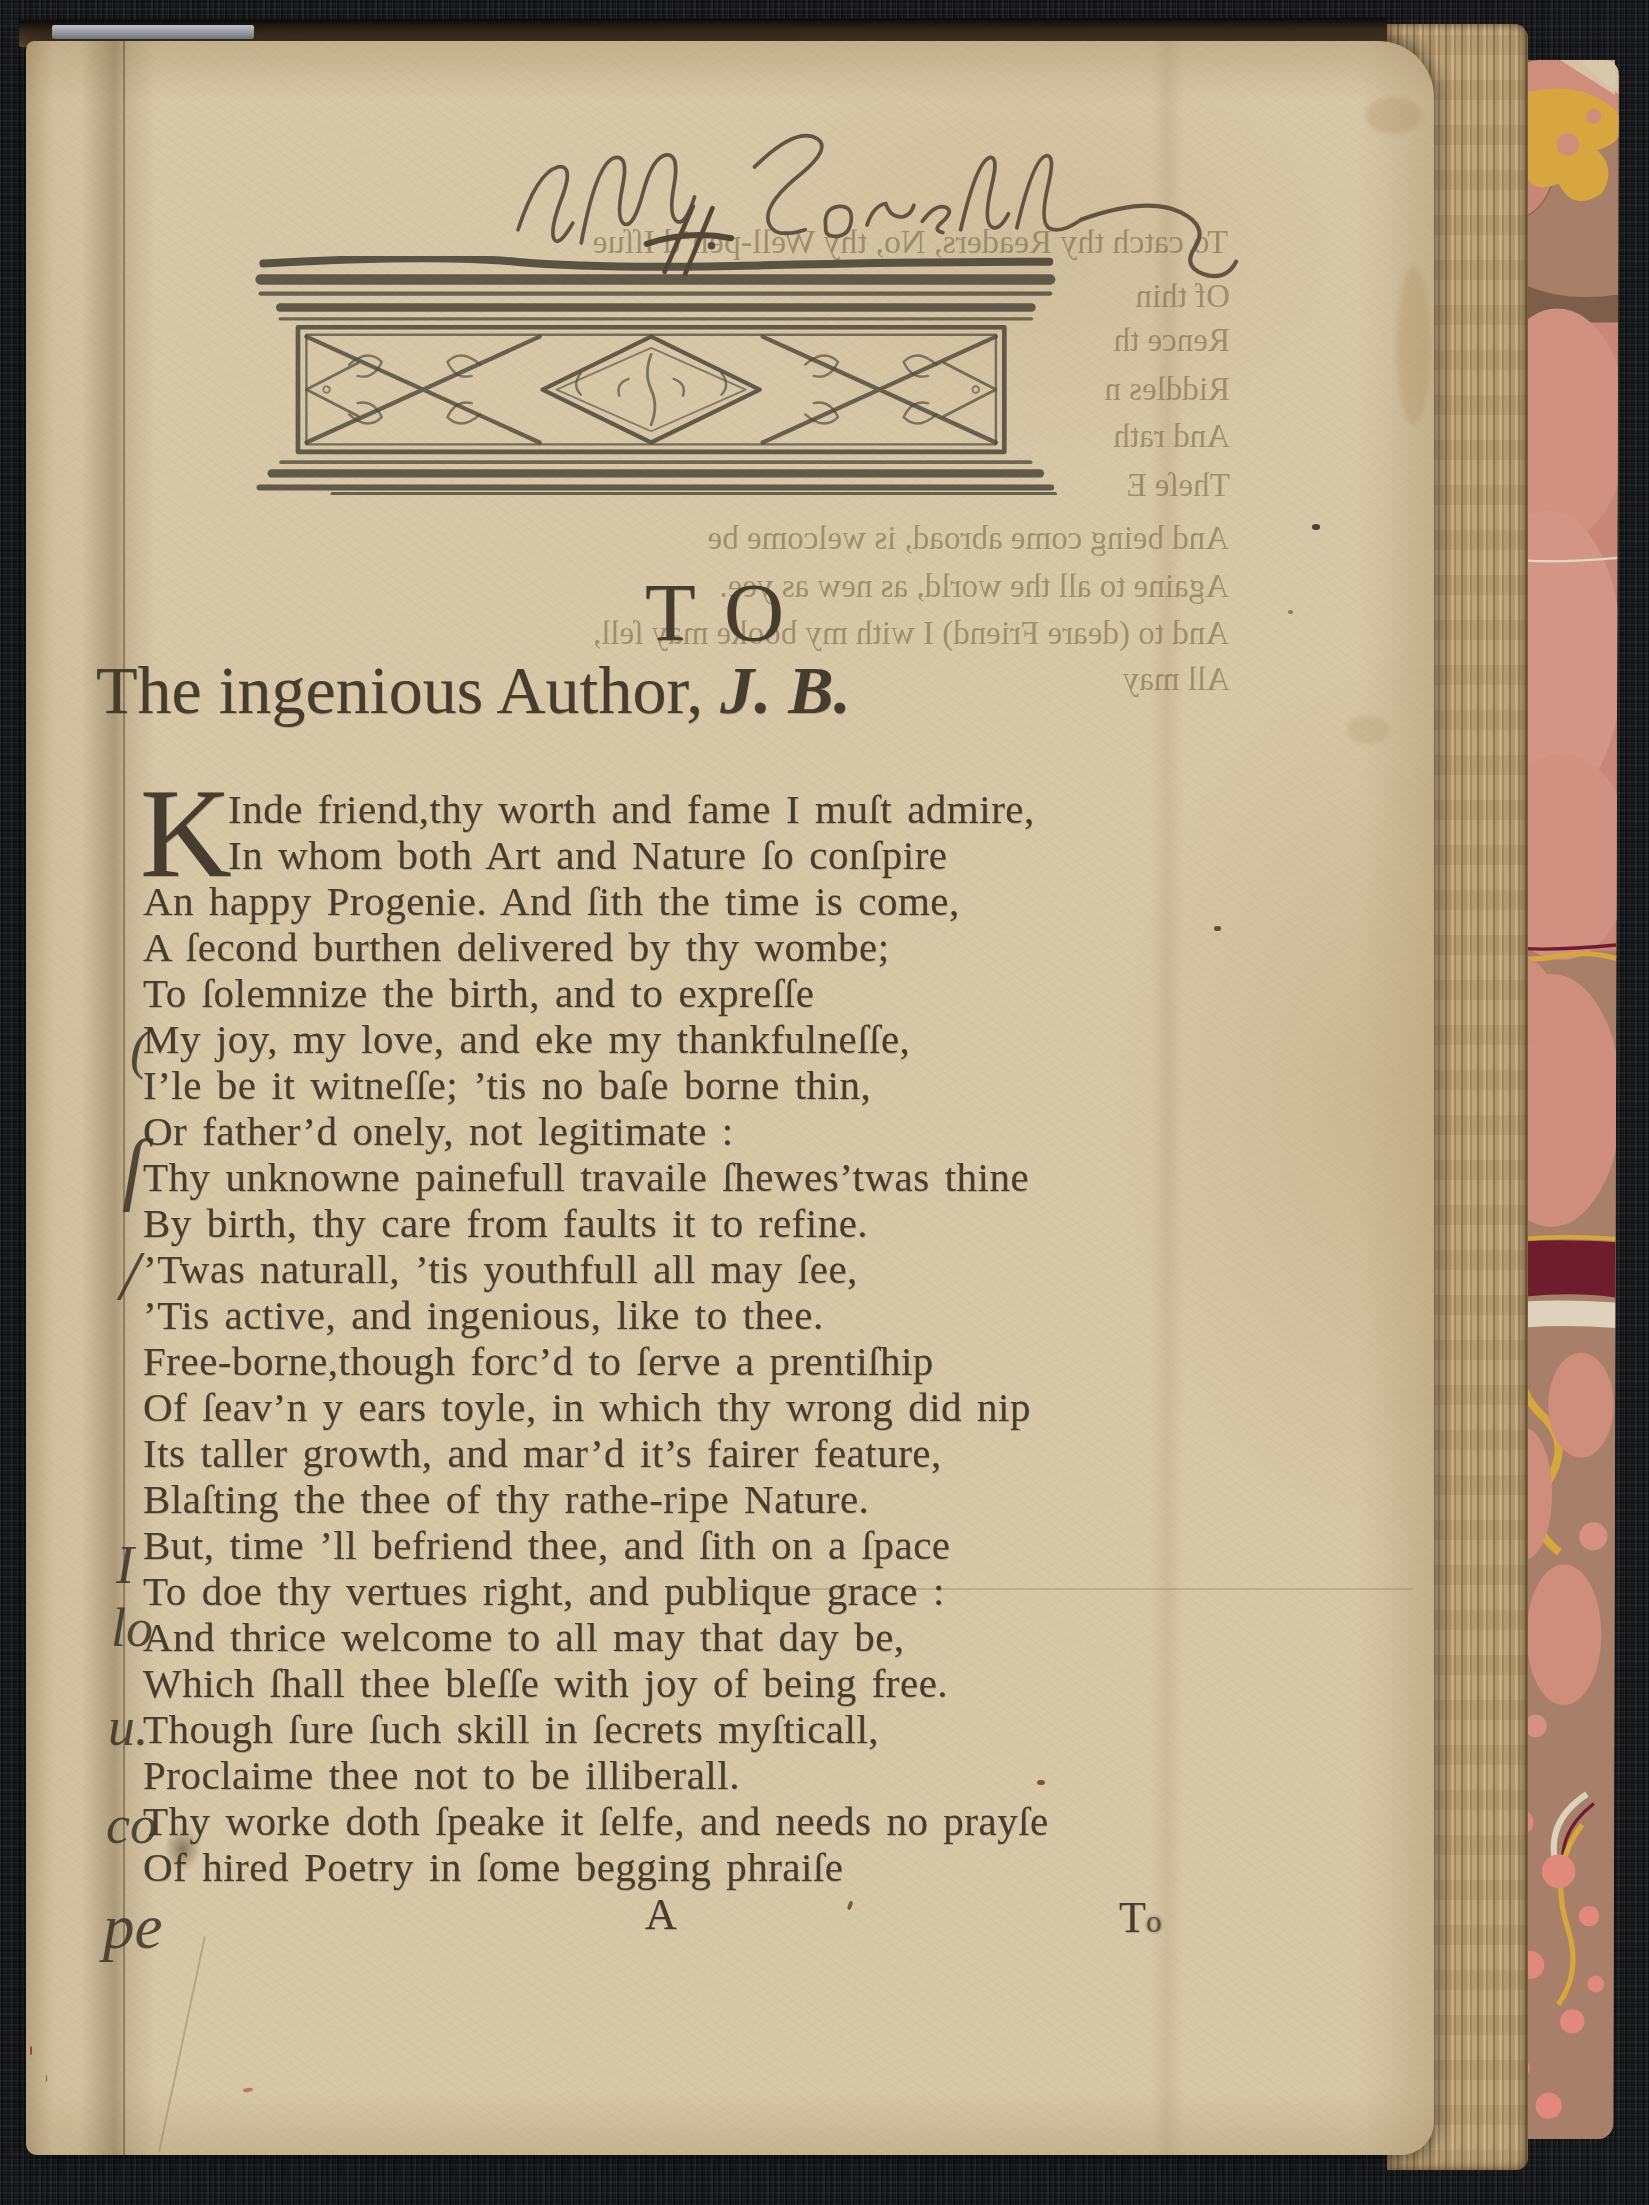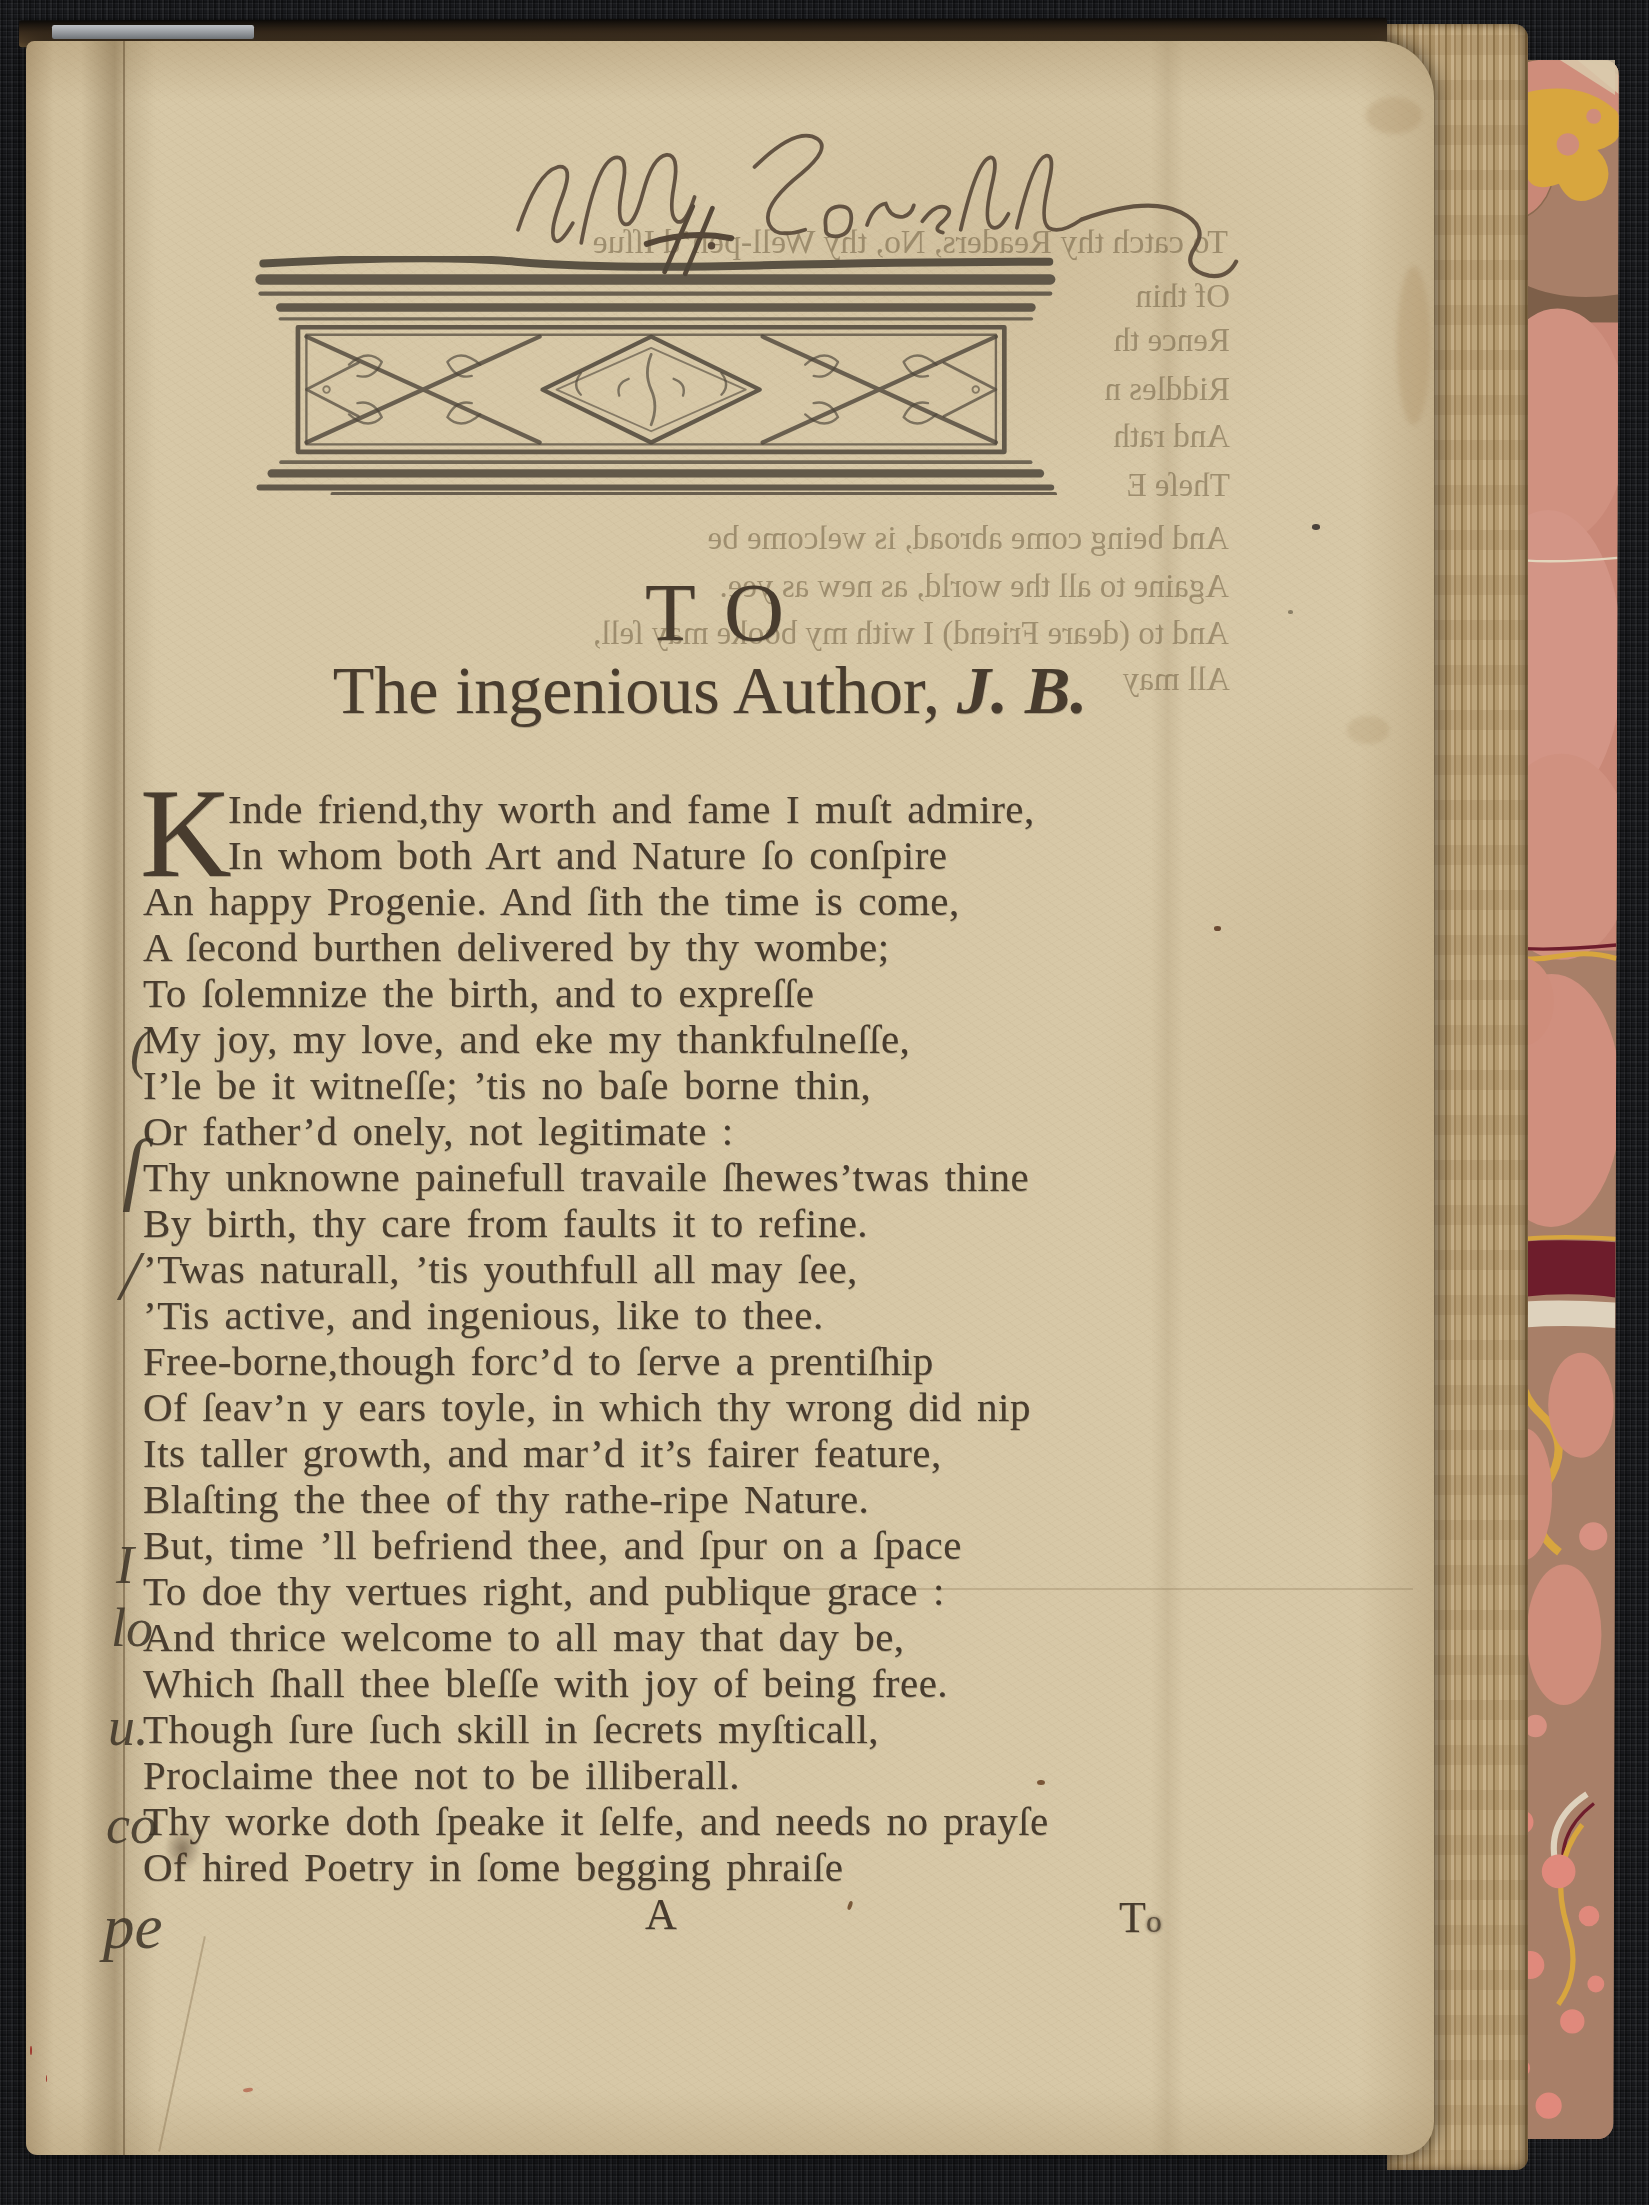--- a/index.html
+++ b/index.html
@@ -38,21 +38,21 @@
   .crease-line{position:absolute;left:97px;top:0;width:1.9px;height:100%;background:rgba(95,75,48,.5);filter:blur(0.5px);}
   .crease-right{position:absolute;left:1125px;top:0;width:33px;height:100%;
     background:linear-gradient(90deg, rgba(150,128,92,0), rgba(150,128,92,.18), rgba(150,128,92,0));}
   .crease-h{position:absolute;left:703px;top:1547px;width:684px;height:1.9px;background:rgba(140,118,85,.3);filter:blur(0.5px);}
   .crease-diag{position:absolute;left:155px;top:1893px;width:2.3px;height:220px;background:rgba(120,98,64,.35);
     transform:rotate(12deg);filter:blur(0.5px);}
   
   .ink{color:#483c2e;text-shadow:0.5px 0.5px 0 rgba(55,44,32,.25), -0.2px -0.2px 0 rgba(55,44,32,.2);}
   .title-to{position:absolute;top:523px;left:530px;width:309px;text-align:center;font-size:83px;
     letter-spacing:30px;padding-left:19px;white-space:nowrap;}
-  .title-main{position:absolute;top:610px;left:70px;width:1228px;text-align:center;font-size:68px;white-space:nowrap;}
+  .title-main{position:absolute;top:610px;left:70px;width:1228px;text-align:left;font-size:68px;white-space:nowrap;}
   .title-main .initials{font-style:italic;font-weight:bold;}
   .poem{position:absolute;left:117px;top:745px;font-size:41px;line-height:46px;letter-spacing:0.5px;
     word-spacing:4.2px;white-space:nowrap;}
   .poem-line{height:46px;}
   .poem-line.indent{padding-left:85px;}
   .dropcap{position:absolute;left:114px;top:744px;font-size:127px;line-height:97px;}
   .sig-mark{position:absolute;left:619px;top:1848px;font-size:44px;}
   .catchword{position:absolute;left:1093px;top:1851px;font-size:44px;}
   .catchword .worn-o{font-size:.72em;opacity:.85;text-shadow:0 0 3.3px rgba(70,55,40,.95);}
   .ghost{position:absolute;transform:scaleX(-1);color:rgba(112,94,66,.55);filter:blur(0.7px);
@@ -206,21 +206,21 @@
       <div class="poem-line">I’le be it witneſſe; ’tis no baſe borne thin,</div>
       <div class="poem-line">Or father’d  onely, not legitimate :</div>
       <div class="poem-line">Thy unknowne painefull travaile ſhewes’twas thine</div>
       <div class="poem-line">By birth, thy care from faults it to refine.</div>
       <div class="poem-line">’Twas naturall, ’tis youthfull all may ſee,</div>
       <div class="poem-line">’Tis active, and ingenious, like to thee.</div>
       <div class="poem-line">Free-borne,though forc’d to ſerve a prentiſhip</div>
       <div class="poem-line">Of ſeav’n y ears toyle, in which thy wrong did nip</div>
       <div class="poem-line">Its taller growth, and mar’d it’s fairer feature,</div>
       <div class="poem-line">Blaſting the thee of thy rathe-ripe Nature.</div>
-      <div class="poem-line">But, time ’ll befriend thee, and ſpur on a ſpace</div>
+      <div class="poem-line">But, time ’ll befriend thee, and ſith on a ſpace</div>
       <div class="poem-line">To doe thy vertues right, and publique grace :</div>
       <div class="poem-line">And thrice welcome to all may that day be,</div>
       <div class="poem-line">Which ſhall thee bleſſe with joy of being free.</div>
       <div class="poem-line">Though ſure ſuch skill in ſecrets myſticall,</div>
       <div class="poem-line">Proclaime thee not to be illiberall.</div>
       <div class="poem-line">Thy worke doth ſpeake it ſelfe, and needs no prayſe</div>
       <div class="poem-line">Of hired Poetry in ſome begging phraiſe</div>
     </div>
 
     <div class="sig-mark ink">A</div>

